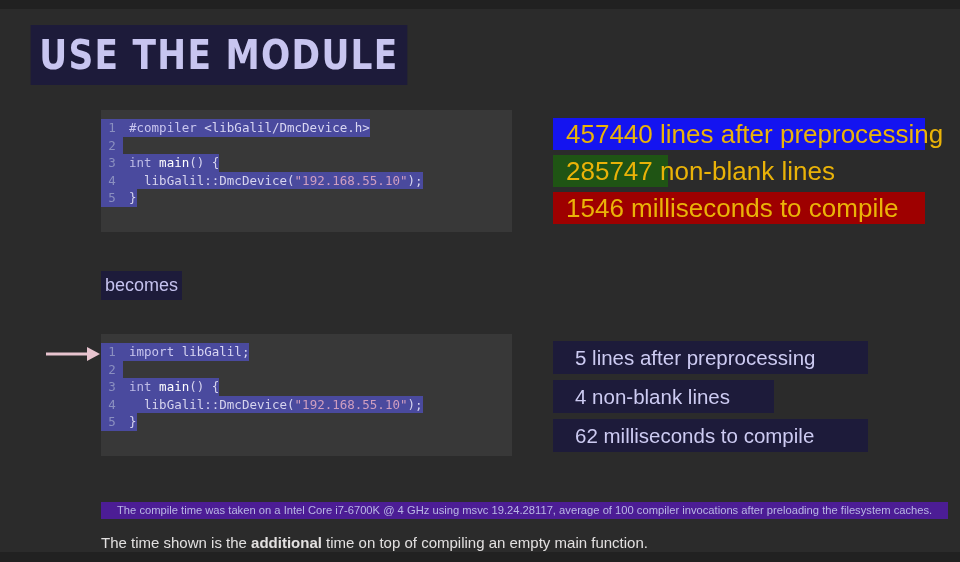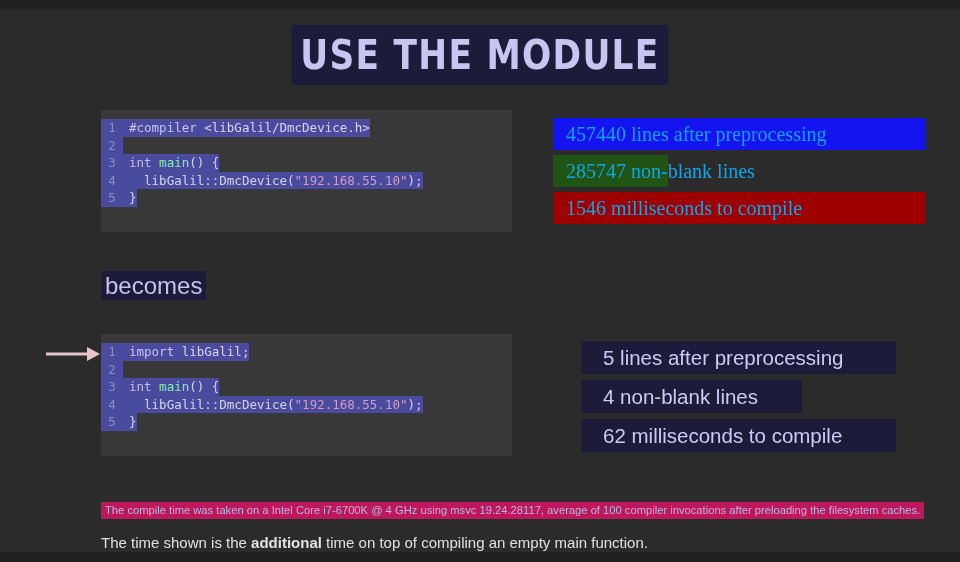--- a/index.html
+++ b/index.html
@@ -27,21 +27,20 @@
   }
   .edge-strip.top { top: 0; }
   .edge-strip.bottom { bottom: 0; height: 10px; }
 
   
   .title-wrap {
     position: absolute;
     top: 25px;
     left: 0;
     width: 960px;
-    text-align: center;
   }
   .title {
     display: inline-block;
     background: #1d1b3a;
     color: #c8c5f0;
     font-family: "DejaVu Sans", sans-serif;
     font-weight: bold;
     font-size: 40px;
     line-height: 60px;
     letter-spacing: 1.5px;
@@ -86,32 +85,32 @@
     color: #8a8fc0;
     background: #4a4a9e;
   }
   .code-text {
     padding-left: 6px;
   }
   .hl { background: #4a4a9e; }
   .tok-pre  { color: #c9c6ef; }   
   .tok-hdr  { color: #d8d6f2; text-align: right; }   
   .tok-kw   { color: #bdbbe6; text-align: right; }   
-  .tok-fn   { color: #86efac; }   
+  .tok-fn   { color: #ffffff; }   
   .tok-plain{ color: #d6d4ee; }
   .tok-str  { color: #cf9ec0; }   
 
   
   .becomes {
     position: absolute;
     left: 101px;
     top: 271px;
     background: #1d1b3a;
     color: #c5c2ee;
-    font-size: 24px;
+    font-size: 18px;
     line-height: 29px;
     padding: 0 4px;
   }
 
   
   .arrow {
     position: absolute;
     left: 45px;
     top: 344px;
   }
@@ -129,40 +128,38 @@
     margin-bottom: 5px;
   }
   .metric-big .bar {
     position: absolute;
     left: 0;
     top: 0;
     height: 32px;
   }
   .metric-big .mtext {
     position: relative;
-    color: #0ea5e9;
-    font-size: 20px;
+    color: #eab308;
+    font-size: 26px;
     line-height: 32px;
     padding-left: 13px;
     white-space: nowrap;
-    font-family: Liberation Serif, serif;
   }
 
   
   .metrics-bottom {
     position: absolute;
     left: 553px;
     top: 341px;
     width: 372px;
   }
   .metric-small {
     position: relative;
     height: 33px;
     margin-bottom: 6px;
-    margin-left: 28px;
   }
   .metric-small .sliver {
     position: absolute;
     left: 0;
     top: 0;
     height: 33px;
   }
   .metric-small .mtext {
     position: absolute;
     left: 0;
@@ -177,25 +174,25 @@
   }
 
   
   .footnote {
     position: absolute;
     left: 101px;
     white-space: nowrap;
   }
   .footnote.one {
     top: 502px;
-    background: #be185d;
+    background: #4c1d95;
     color: #b9b7e4;
     font-size: 11.2px;
     line-height: 17px;
-    padding: 0 4px;
+    padding: 0 16px;
   }
   .footnote.two {
     top: 534px;
     color: #e2e0e0;
     font-size: 15px;
     line-height: 17px;
   }
   .footnote.two b { font-weight: bold; }
 </style>
 </head>

